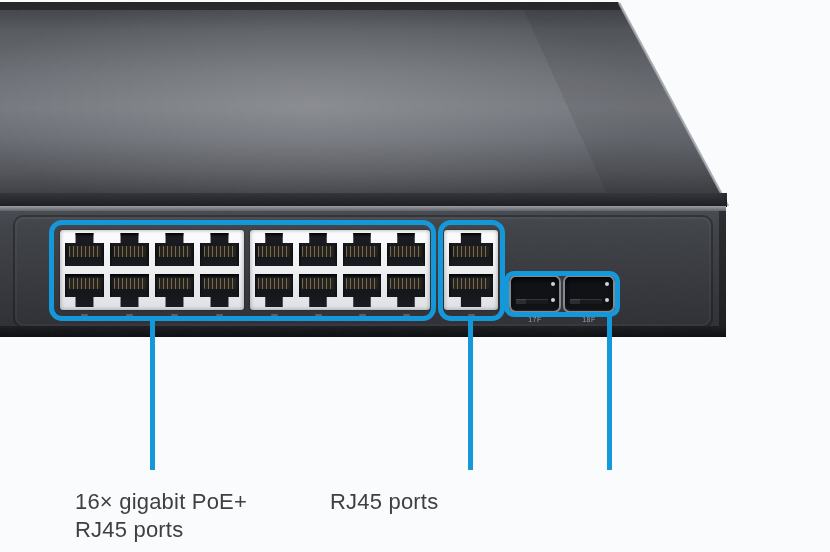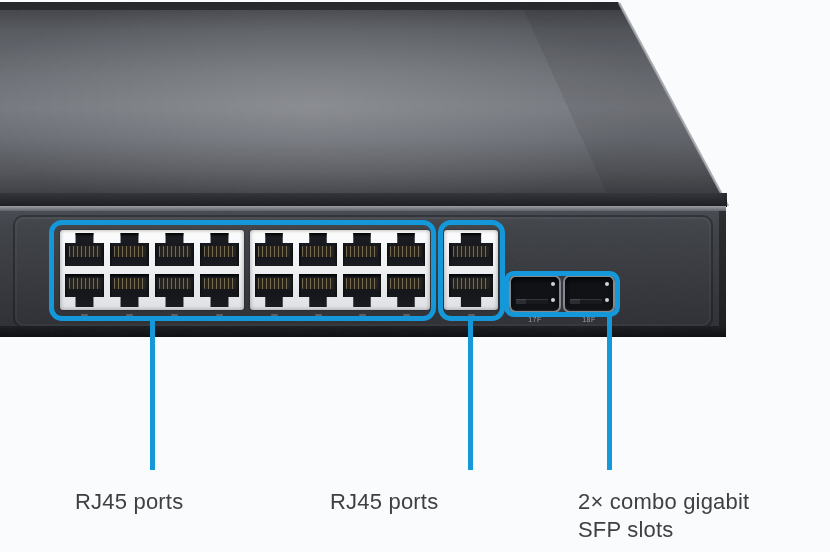--- a/index.html
+++ b/index.html
@@ -249,23 +249,20 @@
 
   <div class="hl hl1"></div>
   <div class="hl hl2"></div>
   <div class="hl hl3"></div>
 
   <div class="callout c1"></div>
   <div class="callout c2"></div>
   <div class="callout c3"></div>
 
   <div class="caption cap1">
+    <div>16× gigabit PoE+</div>
     <div>RJ45 ports</div>
   </div>
   <div class="caption cap2">
     <div>RJ45 ports</div>
   </div>
-  <div class="caption cap3">
-    <div>2× combo gigabit</div>
-    <div>SFP slots</div>
-  </div>
 
 </div>
 
 </body></html>

